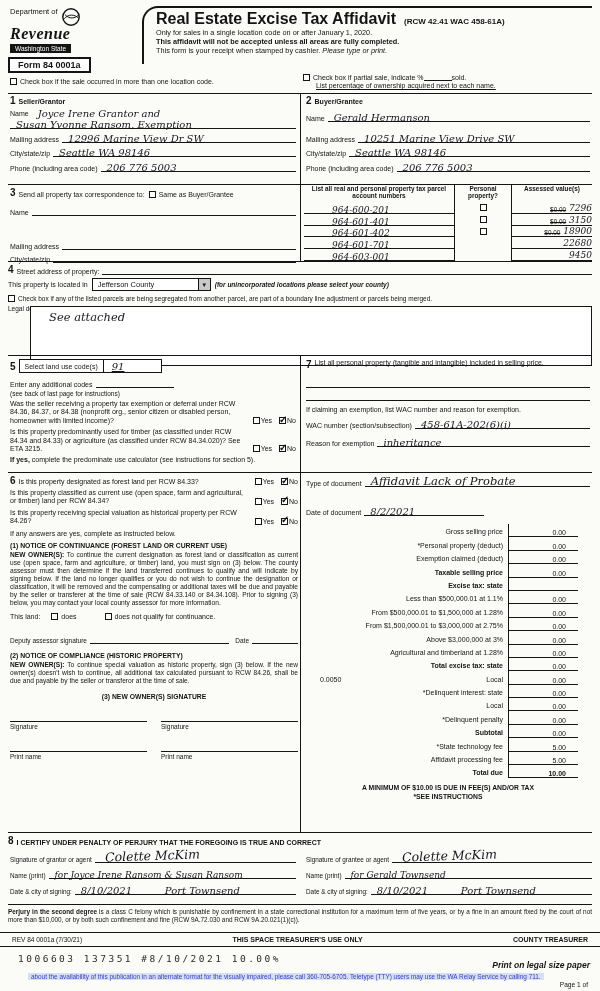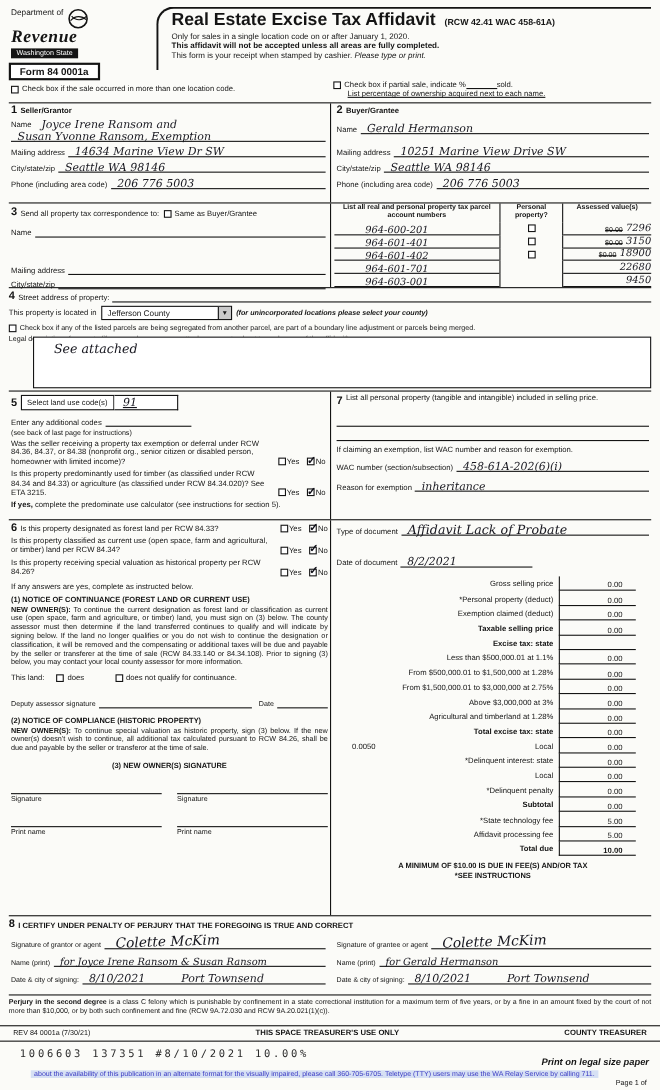--- a/index.html
+++ b/index.html
@@ -119,32 +119,32 @@
   <div class="abs u" style="left:316px;top:82px;">List percentage of ownership acquired next to each name.</div>
 
   <div class="sec" style="top:93px;height:91px;">
     <div class="vline" style="left:292px;"></div>
 
     <div class="abs" style="left:2px;top:1px;width:286px;">
       <div><span class="sec-num">1</span><span class="b">Seller/Grantor</span></div>
       <div class="frow" style="margin-top:1px;">
         <span class="lbl">Name</span>
         <span class="fl grow" style="border-bottom:none;">
-            <span class="hw">Joyce Irene Ransom and</span>
+            <span class="hw">Joyce Irene Grantor and</span>
           </span>
       </div>
       <div class="frow" style="margin-top:2px;">
         <span class="fl grow">
             <span class="hw">Susan Yvonne Ransom, Exemption</span>
           </span>
       </div>
       <div class="frow" style="margin-top:4px;">
         <span class="lbl">Mailing address</span>
         <span class="fl grow">
-            <span class="hw">14634 Marine View Dr SW</span>
+            <span class="hw">12996 Marine View Dr SW</span>
           </span>
       </div>
       <div class="frow" style="margin-top:4px;">
         <span class="lbl">City/state/zip</span>
         <span class="fl grow">
             <span class="hw">Seattle WA 98146</span>
           </span>
       </div>
       <div class="frow" style="margin-top:5px;">
         <span class="lbl">Phone (including area code)</span>
@@ -285,21 +285,21 @@
             <span>▼</span>
           </span>
       </span>
       <span class="b i sm">(for unincorporated locations please select your county)</span>
     </div>
     <div class="frow" style="margin-top:4px;">
       <span class="cb"></span>
       <span style="margin-left:3px;" class="sm">Check box if any of the listed parcels are being segregated from another parcel, are part of a boundary line adjustment or parcels being merged.</span>
     </div>
     <div style="margin-top:3px;" class="sm">Legal description of property (if you need more space, attach a separate sheet to each page of the affidavit).</div>
-    <div class="legalbox" style="left:22px;right:0;top:44px;height:47px;padding-left:22px;">
+    <div class="legalbox" style="left:22px;right:0;top:44px;height:60px;padding-left:22px;">
       <span class="hw-lg" style="position:absolute;left:18px;top:3px;">See attached</span>
     </div>
   </div>
 
   <div class="sec" style="top:355px;height:117px;">
     <div class="vline" style="left:292px;"></div>
 
     <div class="abs" style="left:2px;top:3px;width:286px;">
       <div class="frow" style="align-items:center;">
         <span class="sec-num">5</span>
@@ -635,21 +635,21 @@
     <div class="s8col" style="left:298px;">
       <div class="s8row">
         <span class="lbl">Signature of grantee or agent</span>
         <span class="fl">
             <span class="hw-sig" style="position:absolute;left:10px;bottom:-1px;">Colette McKim</span>
           </span>
       </div>
       <div class="s8row">
         <span class="lbl">Name (print)</span>
         <span class="fl">
-            <span class="hw-sm">for Gerald Hermanson</span>
+            <span class="hw-sm">for Gerald Townsend</span>
           </span>
       </div>
       <div class="s8row">
         <span class="lbl">Date &amp; city of signing:</span>
         <span class="fl">
           <span class="hw">8/10/2021</span>
           <span class="hw" style="left:90px;">Port Townsend</span>
         </span>
       </div>
     </div>

